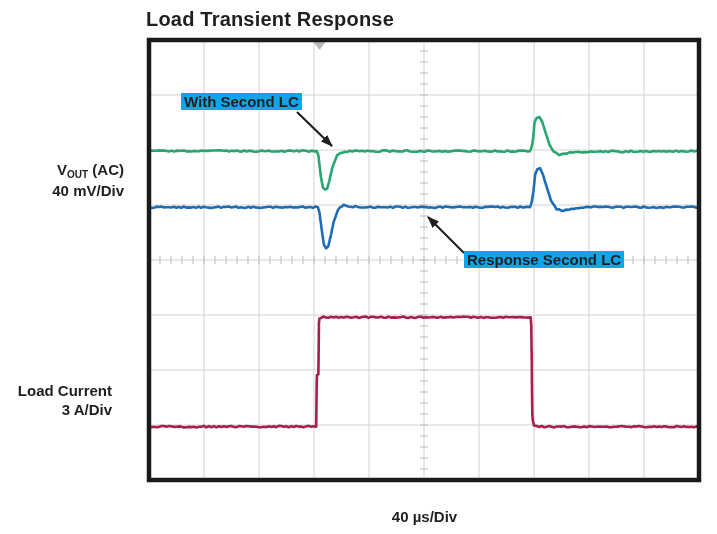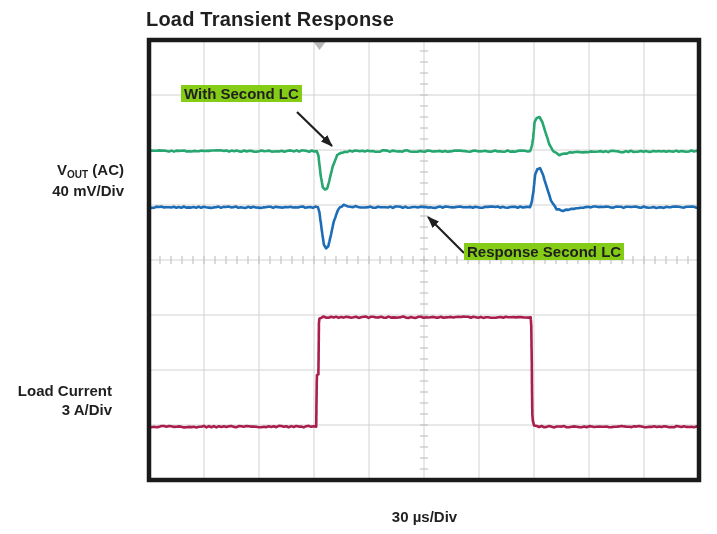--- a/index.html
+++ b/index.html
@@ -16,22 +16,22 @@
     position:absolute;font-weight:bold;font-size:15px;line-height:19px;text-align:right;
   }
   #vout-label{left:14px;top:160px;width:110px;}
   #load-label{left:2px;top:381px;width:110px;}
   .subscript{font-size:10px;font-weight:bold;position:relative;top:3px;margin-top:48px;}
   .x-axis-label{
     position:absolute;left:149px;top:508px;width:551px;text-align:center;
     font-weight:bold;font-size:15px;
   }
   .annotation-label{
-    position:absolute;font-weight:bold;font-size:15px;background:#84cc16;
-    padding:0 3px;white-space:nowrap;
+    position:absolute;font-weight:bold;font-size:15px;background:#0ea5e9;
+    padding:0 3px;white-space:nowrap;margin-top:8px;
   }
 </style>
 </head>
 <body>
 
 <div id="figure">
 
   <div class="chart-title">Load Transient Response</div>
 
   <div id="vout-label" class="axis-label-block">
@@ -167,15 +167,15 @@
       <polyline points="149.0,206.9 151.5,207.9 154.0,207.8 156.4,206.6 158.9,207.0 161.4,206.6 163.9,207.4 166.4,207.2 168.9,207.2 171.3,207.5 173.8,206.8 176.3,207.8 178.8,207.0 181.3,207.8 183.8,206.5 186.2,207.6 188.7,207.4 191.2,207.6 193.7,207.1 196.2,207.7 198.7,206.6 201.1,207.8 203.6,206.8 206.1,207.3 208.6,207.6 211.1,207.9 213.6,207.4 216.0,207.2 218.5,206.6 221.0,207.8 223.5,206.9 226.0,207.0 228.5,206.5 230.9,207.4 233.4,207.3 235.9,206.5 238.4,207.8 240.9,207.3 243.4,207.7 245.8,207.9 248.3,206.8 250.8,207.8 253.3,206.7 255.8,207.5 258.3,207.6 260.7,207.9 263.2,207.4 265.7,207.3 268.2,206.8 270.7,206.8 273.2,207.9 275.6,206.7 278.1,207.1 280.6,207.4 283.1,207.6 285.6,207.0 288.1,207.2 290.5,206.7 293.0,207.5 295.5,207.3 298.0,207.5 300.5,206.8 303.0,206.5 305.4,207.8 307.9,207.2 310.4,207.0 312.9,207.9 315.4,206.6 317.9,207.2 318.7,209.9 319.5,212.7 319.8,215.1 320.1,217.6 320.4,220.0 320.8,222.4 321.1,224.9 321.4,227.3 321.7,229.8 322.1,232.2 322.4,234.7 322.8,237.2 323.2,239.7 323.5,242.1 323.9,244.6 325.0,246.5 326.1,248.4 328.3,246.3 328.8,243.9 329.4,241.6 329.9,239.2 330.5,236.9 331.1,234.3 331.6,231.8 332.1,229.2 332.7,226.6 333.2,224.1 333.8,221.5 334.7,219.1 335.6,216.7 336.4,214.2 337.3,211.8 338.2,209.5 340.0,207.3 341.9,206.6 343.7,204.7 345.9,205.6 348.1,206.5 350.3,206.7 352.9,207.2 355.4,206.1 358.0,206.9 360.5,207.5 363.0,207.5 365.5,207.4 368.0,207.2 370.5,206.6 373.0,207.7 375.5,207.8 378.0,206.8 380.5,207.3 382.9,207.3 385.4,207.2 387.9,207.5 390.4,206.6 392.9,207.9 395.4,206.5 397.9,206.5 400.4,206.7 402.9,207.8 405.4,206.6 407.9,207.8 410.4,207.5 412.9,207.0 415.4,207.0 417.9,207.5 420.4,206.8 422.9,206.9 425.4,207.1 427.9,207.6 430.4,207.3 432.8,207.7 435.3,207.9 437.8,207.1 440.3,206.6 442.8,207.7 445.3,206.5 447.8,206.7 450.3,207.2 452.8,207.4 455.3,207.1 457.8,206.7 460.3,206.5 462.8,207.2 465.3,207.2 467.8,207.3 470.3,206.9 472.8,207.8 475.3,206.7 477.8,207.2 480.3,207.8 482.7,207.7 485.2,206.8 487.7,206.9 490.2,206.6 492.7,206.6 495.2,207.1 497.7,206.5 500.2,207.7 502.7,206.8 505.2,207.5 507.7,207.8 510.2,207.0 512.7,206.9 515.2,206.8 517.7,207.8 520.2,206.5 522.7,207.5 525.2,207.1 527.7,206.7 530.1,207.2 531.0,204.4 531.8,201.7 532.2,199.1 532.6,196.5 533.0,193.9 533.5,191.3 533.7,188.9 533.9,186.5 534.2,184.2 534.4,181.8 534.6,179.5 534.9,177.1 535.1,174.8 536.2,172.0 537.3,169.3 540.0,168.2 541.0,170.2 541.9,172.2 542.8,174.2 543.6,176.7 544.3,179.3 545.1,181.8 545.9,184.3 546.7,186.8 547.4,189.1 548.1,191.4 548.9,193.7 549.6,196.0 550.3,198.3 551.0,200.6 552.4,202.7 553.8,204.7 555.2,206.8 556.5,209.4 558.8,209.2 561.0,210.4 563.2,211.0 565.9,209.6 568.6,209.9 571.4,208.7 573.7,208.9 576.1,208.2 578.4,208.1 580.8,207.8 583.3,207.7 585.8,207.1 588.3,206.8 590.8,207.4 593.3,206.5 595.8,206.5 598.4,207.1 600.9,206.7 603.4,207.0 605.9,206.6 608.4,206.8 610.9,207.5 613.5,207.6 616.0,206.6 618.5,206.7 621.0,206.7 623.5,207.9 626.0,206.8 628.6,206.7 631.1,207.0 633.6,206.8 636.1,206.6 638.6,207.4 641.1,207.8 643.6,206.5 646.2,207.4 648.7,207.7 651.2,207.5 653.7,207.1 656.2,207.9 658.7,207.4 661.3,207.2 663.8,207.9 666.3,206.8 668.8,207.3 671.3,207.1 673.8,206.6 676.4,206.6 678.9,206.7 681.4,207.3 683.9,207.6 686.4,206.8 688.9,206.8 691.5,206.6 694.0,206.8 696.5,207.8 699,207.2" fill="none" stroke="#1d6db6" stroke-width="2.6" stroke-linejoin="round" stroke-linecap="round"></polyline>
       <polyline points="149.0,426.5 151.5,427.2 154.0,426.8 156.5,427.3 159.0,426.9 161.5,426.0 164.0,426.0 166.5,426.7 169.0,426.1 171.5,426.2 174.0,426.9 176.5,426.8 178.9,426.4 181.4,426.8 183.9,427.4 186.4,427.2 188.9,426.9 191.4,427.1 193.9,426.8 196.4,427.4 198.9,426.8 201.4,426.8 203.9,425.9 206.4,427.4 208.9,426.1 211.4,427.2 213.9,426.1 216.4,427.4 218.9,426.2 221.4,427.0 223.9,426.3 226.4,427.0 228.9,426.2 231.4,426.0 233.8,426.9 236.3,427.2 238.8,426.1 241.3,426.3 243.8,426.7 246.3,426.1 248.8,426.2 251.3,426.6 253.8,426.6 256.3,426.8 258.8,427.2 261.3,427.2 263.8,426.8 266.3,427.1 268.8,426.2 271.3,426.9 273.8,426.2 276.3,427.2 278.8,425.9 281.3,426.0 283.8,426.8 286.3,426.2 288.7,427.3 291.2,426.1 293.7,427.0 296.2,426.0 298.7,426.6 301.2,426.5 303.7,427.4 306.2,426.2 308.7,425.9 311.2,426.8 313.7,426.2 316.2,426.7 316.2,424.0 316.3,421.4 316.3,418.8 316.3,416.1 316.4,413.5 316.4,410.9 316.4,408.3 316.4,405.6 316.5,403.0 316.5,400.6 316.5,398.1 316.6,395.7 316.6,393.2 316.6,390.8 316.7,388.3 316.7,385.9 316.7,383.4 316.8,381.0 316.9,378.3 317.0,374.9 318.4,374.4 318.4,372.0 318.4,369.6 318.5,367.2 318.5,364.8 318.5,362.4 318.6,360.0 318.6,357.6 318.6,355.2 318.6,352.8 318.7,350.4 318.7,348.0 318.7,345.5 318.7,343.1 318.8,340.6 318.8,338.1 318.8,335.6 318.8,333.1 318.9,330.7 318.9,328.2 318.9,325.7 318.9,323.3 319.2,320.5 319.5,318.4 321.1,317.9 323.6,316.5 326.1,317.6 328.6,317.7 331.1,316.7 333.6,317.4 336.1,316.7 338.6,317.9 341.1,316.9 343.6,317.6 346.1,316.7 348.6,317.1 351.1,317.7 353.6,317.3 356.1,316.8 358.6,317.9 361.1,317.2 363.6,316.8 366.1,316.5 368.5,317.9 371.0,316.8 373.5,316.8 376.0,317.5 378.5,317.4 381.0,316.8 383.5,317.6 386.0,317.7 388.5,316.6 391.0,317.6 393.5,317.4 396.0,317.6 398.5,317.5 401.0,317.1 403.5,316.5 406.0,317.7 408.5,317.9 411.0,317.1 413.5,317.7 415.9,317.9 418.4,316.8 420.9,316.8 423.4,317.8 425.9,317.4 428.4,317.5 430.9,317.2 433.4,316.9 435.9,317.6 438.4,317.6 440.9,316.7 443.4,317.8 445.9,317.4 448.4,317.3 450.9,316.9 453.4,317.5 455.9,317.0 458.4,316.8 460.9,317.0 463.3,316.6 465.8,316.7 468.3,316.7 470.8,317.7 473.3,316.7 475.8,317.2 478.3,317.7 480.8,316.9 483.3,317.9 485.8,317.3 488.3,317.3 490.8,317.7 493.3,317.8 495.8,317.8 498.3,317.2 500.8,317.0 503.3,317.8 505.8,316.8 508.2,317.3 510.7,317.2 513.2,317.0 515.7,317.4 518.2,317.1 520.7,317.0 523.2,317.4 525.7,317.5 528.2,317.6 530.7,317.2 530.8,319.4 531.0,321.6 531.1,323.8 531.3,326.0 531.3,328.6 531.3,331.1 531.4,333.7 531.4,336.3 531.4,338.8 531.5,341.4 531.5,344.0 531.5,346.5 531.6,349.1 531.6,351.7 531.7,354.2 531.7,356.8 531.7,359.4 531.8,361.9 531.8,364.5 531.8,367.0 531.8,369.6 531.9,372.1 531.9,374.7 531.9,377.2 531.9,379.7 531.9,382.3 532.0,384.8 532.0,387.3 532.0,389.9 532.0,392.4 532.1,395.0 532.1,397.5 532.1,399.9 532.2,402.2 532.2,404.6 532.2,406.9 532.3,409.3 532.3,411.6 532.3,414.0 532.5,416.4 532.7,418.8 532.9,421.1 533.5,423.1 534.0,425.4 536.8,426.0 539.2,427.0 541.7,426.0 544.2,427.3 546.7,426.9 549.2,426.0 551.7,426.7 554.2,427.4 556.7,426.5 559.2,426.5 561.7,426.6 564.2,426.1 566.7,427.3 569.2,427.3 571.7,426.7 574.2,426.4 576.7,426.7 579.2,427.1 581.7,427.3 584.2,426.4 586.7,427.2 589.2,426.1 591.7,426.5 594.2,427.0 596.7,426.7 599.2,426.6 601.6,426.8 604.1,426.7 606.6,426.5 609.1,427.3 611.6,427.1 614.1,426.7 616.6,426.7 619.1,426.4 621.6,425.9 624.1,426.4 626.6,426.8 629.1,426.8 631.6,427.1 634.1,426.2 636.6,426.6 639.1,426.1 641.6,426.5 644.1,427.1 646.6,427.2 649.1,426.8 651.6,426.9 654.1,426.2 656.6,427.0 659.1,426.6 661.6,427.1 664.1,426.3 666.5,426.6 669.0,427.2 671.5,427.0 674.0,427.3 676.5,426.0 679.0,426.5 681.5,427.0 684.0,426.3 686.5,426.9 689.0,427.0 691.5,426.8 694.0,427.2 696.5,426.4 699,426.65000000000003" fill="none" stroke="#a91e4e" stroke-width="2.6" stroke-linejoin="round" stroke-linecap="round"></polyline>
       <rect x="149" y="40" width="550" height="440" fill="none" stroke="#1a1a1a" stroke-width="4.5"></rect>
       <line x1="297" y1="112" x2="332" y2="146" stroke="#1f1f1f" stroke-width="2.2" marker-end="url(#ah)"></line>
       <line x1="464" y1="253" x2="428" y2="217" stroke="#1f1f1f" stroke-width="2.2" marker-end="url(#ah)"></line>
     </svg>
 
   <div class="annotation-label" style="left: 181px; top: 85px;">With Second LC</div>
   <div class="annotation-label" style="left: 464px; top: 243px;">Response Second LC</div>
 
-  <div class="x-axis-label">30 µs/Div</div>
+  <div class="x-axis-label">40 µs/Div</div>
 
 </div>
 
 </body></html>

